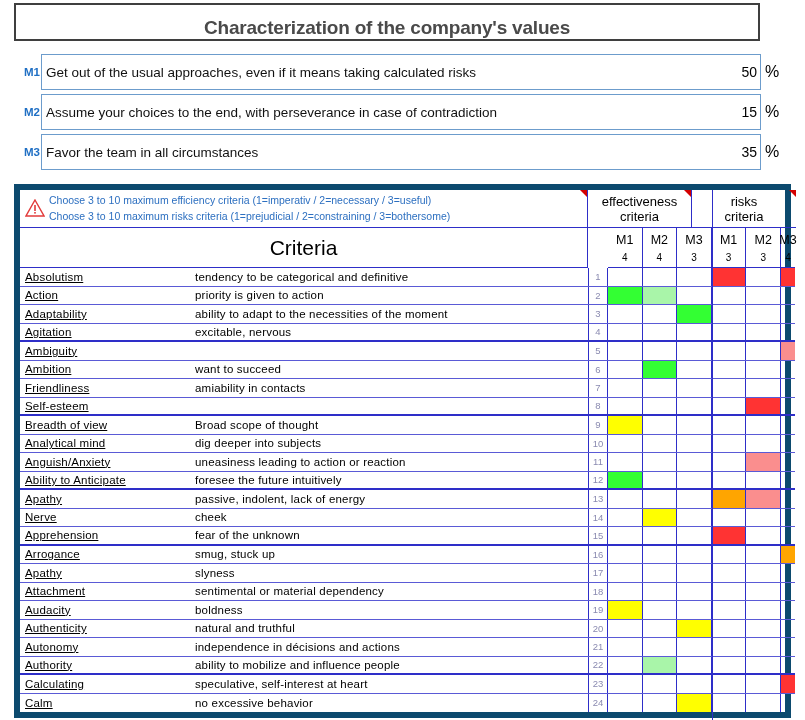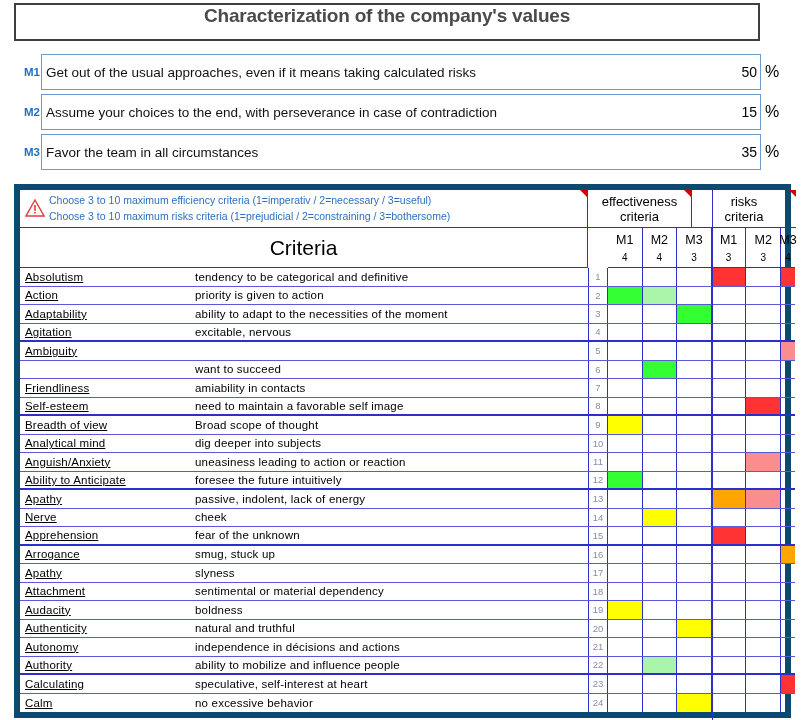--- a/index.html
+++ b/index.html
@@ -19,21 +19,21 @@
   
   #title-bar {
     position: absolute;
     left: 14px;
     top: 3px;
     width: 746px;
     height: 38px;
     border: 2px solid #3f3f3f;
     background: #ffffff;
     display: flex;
-    align-items: flex-start;
+    align-items: flex-end;
     justify-content: center;
     box-sizing: border-box;
   }
   #title-text {
     font-size: 19px;
     font-weight: bold;
     color: #4a4a4a;
     letter-spacing: -0.2px;
   }
 
@@ -395,20 +395,21 @@
         <div class="c-name">Ambiguity</div>
         <div class="c-num">5</div>
         <div class="cell c0"></div>
         <div class="cell c1"></div>
         <div class="cell c2"></div>
         <div class="cell c3"></div>
         <div class="cell c4"></div>
         <div class="cell c5" style="background: rgb(250, 142, 142);"></div>
       </div>
       <div class="crit-row">
+        <div class="c-name">Ambition</div>
         <div class="c-def">want to succeed</div>
         <div class="c-num">6</div>
         <div class="cell c0"></div>
         <div class="cell c1" style="background: rgb(51, 255, 51);"></div>
         <div class="cell c2"></div>
         <div class="cell c3"></div>
         <div class="cell c4"></div>
         <div class="cell c5"></div>
       </div>
       <div class="crit-row">
@@ -417,21 +418,20 @@
         <div class="c-num">7</div>
         <div class="cell c0"></div>
         <div class="cell c1"></div>
         <div class="cell c2"></div>
         <div class="cell c3"></div>
         <div class="cell c4"></div>
         <div class="cell c5"></div>
       </div>
       <div class="crit-row group-end">
         <div class="c-name">Self-esteem</div>
-        <div class="c-def">need to maintain a favorable self image</div>
         <div class="c-num">8</div>
         <div class="cell c0"></div>
         <div class="cell c1"></div>
         <div class="cell c2"></div>
         <div class="cell c3"></div>
         <div class="cell c4" style="background: rgb(255, 51, 51);"></div>
         <div class="cell c5"></div>
       </div>
       <div class="crit-row">
         <div class="c-name">Breadth of view</div>

